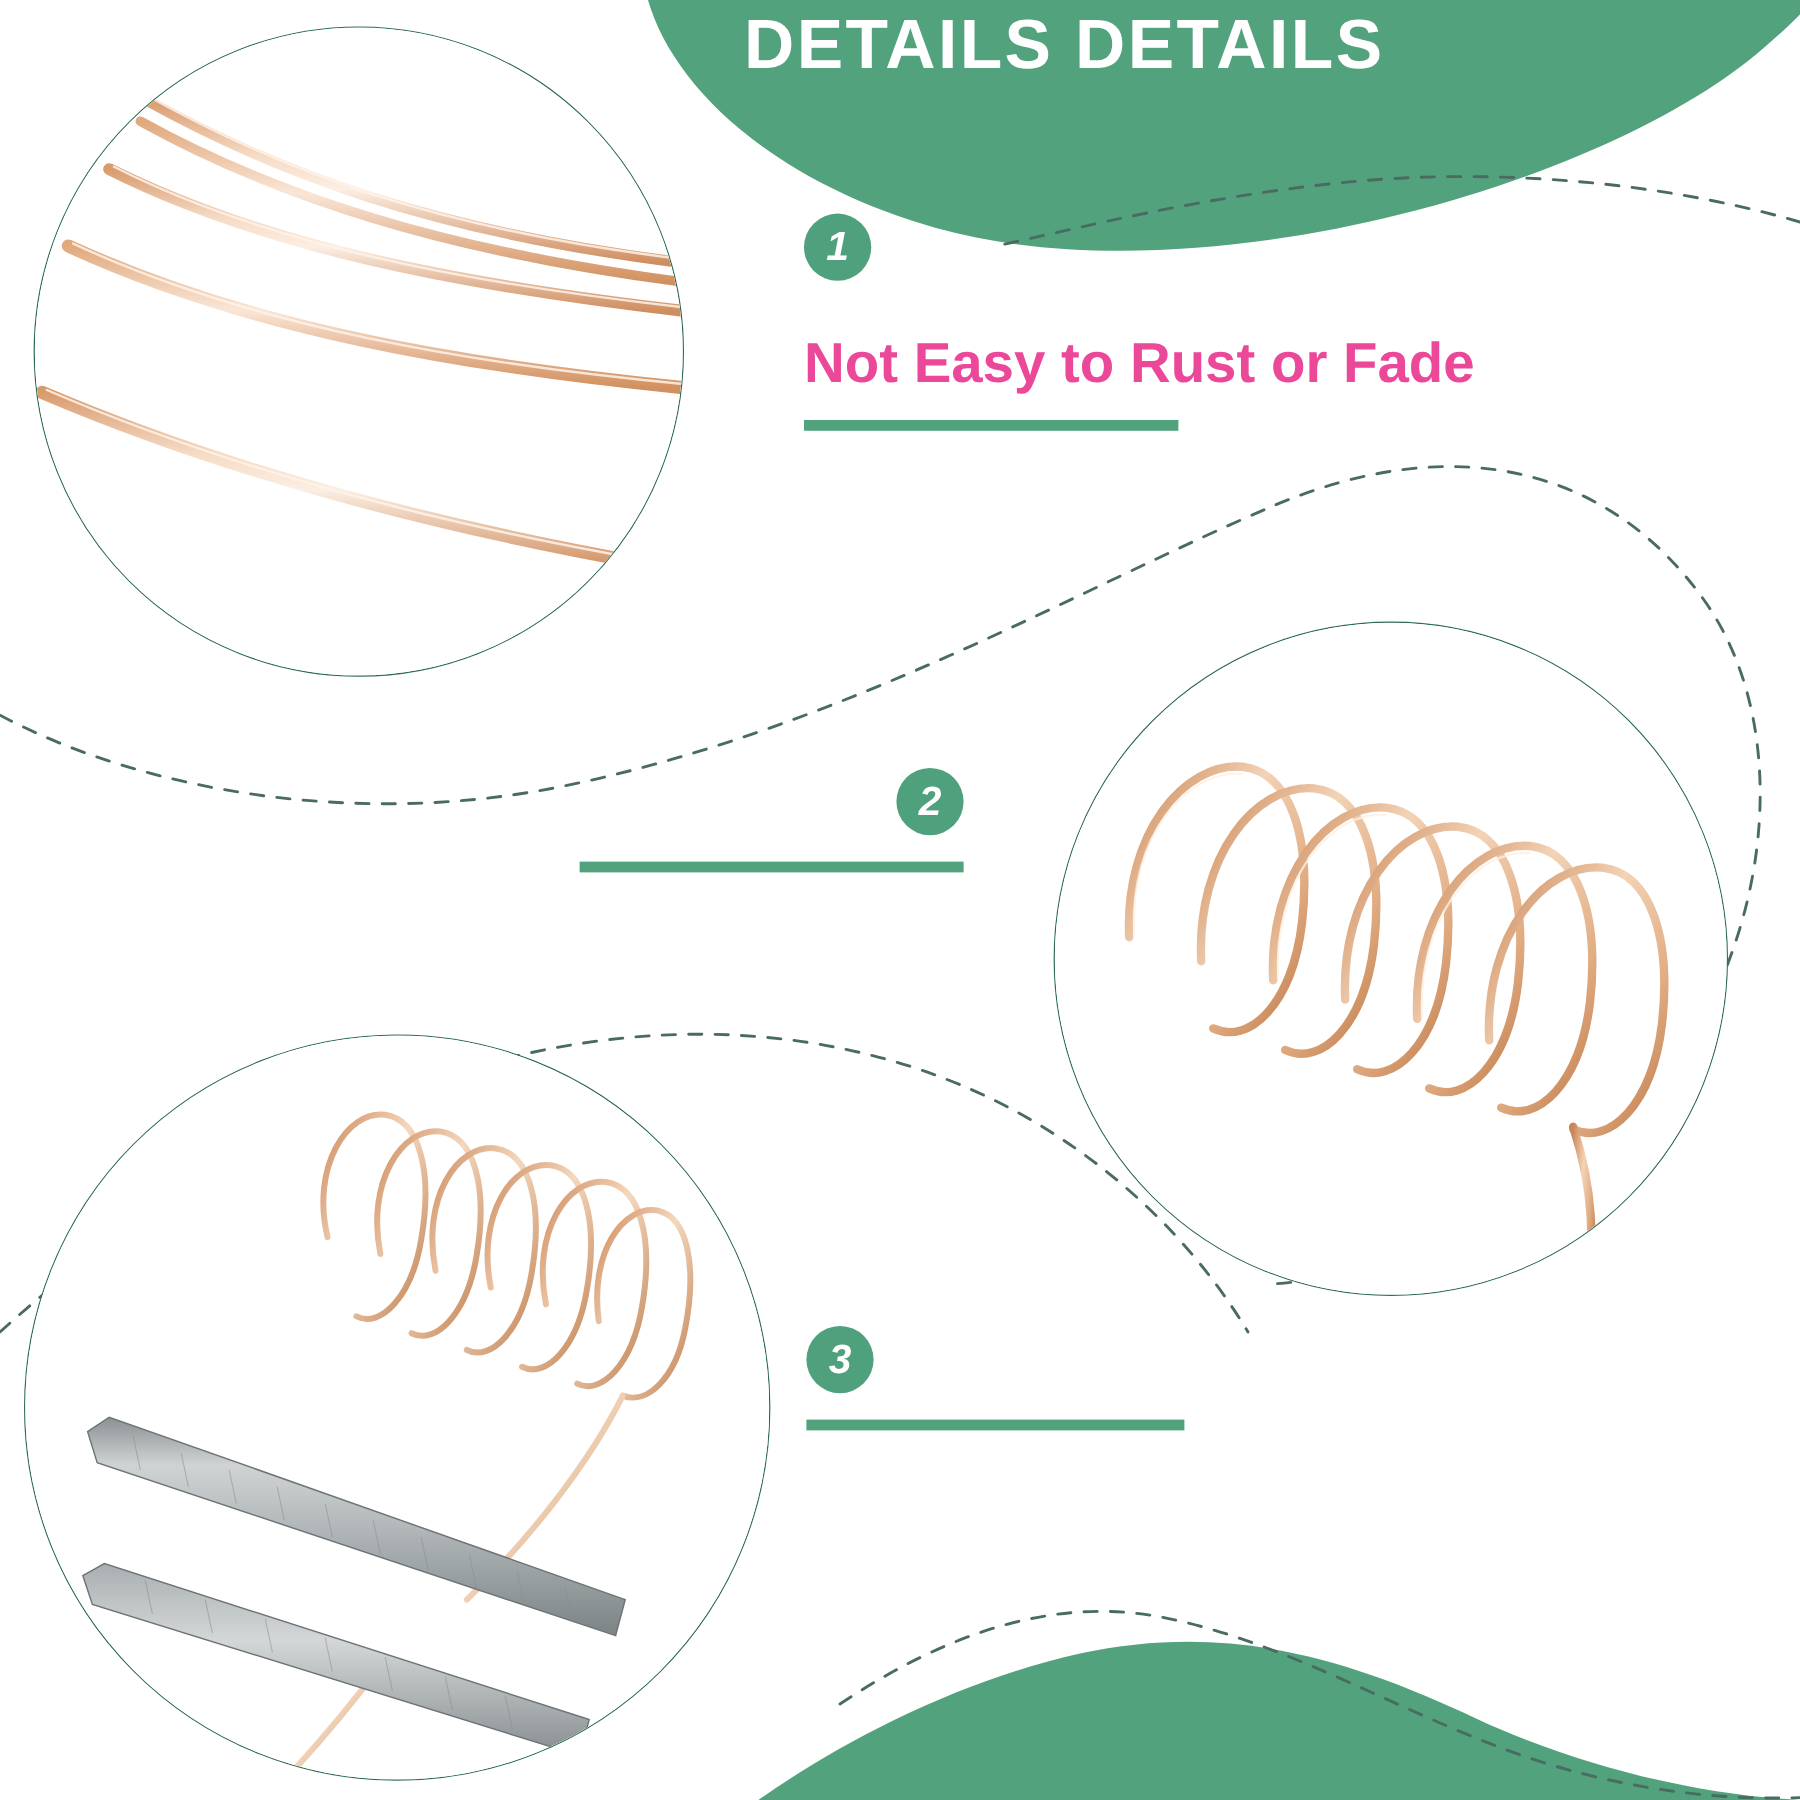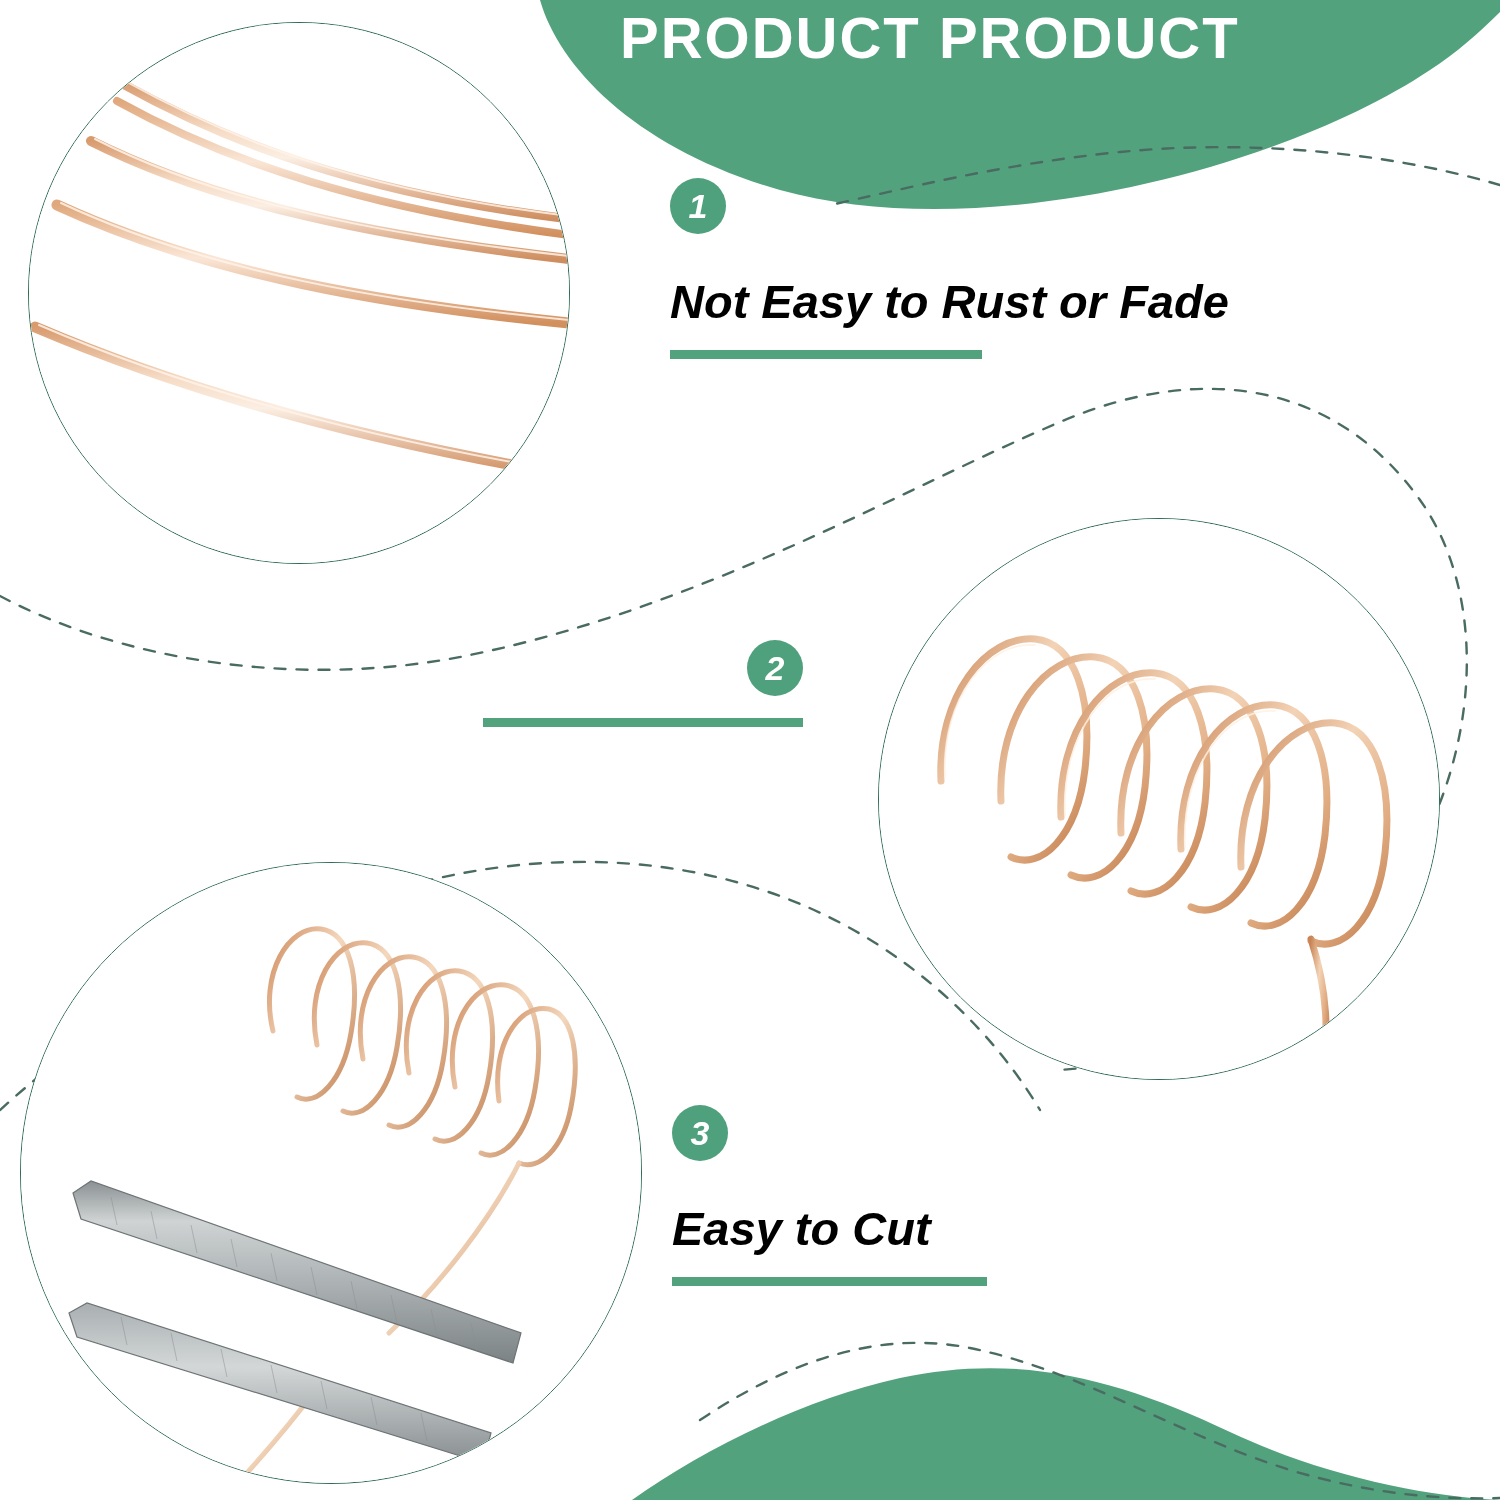--- a/index.html
+++ b/index.html
@@ -21,22 +21,22 @@
   
   .feature{position:absolute;}
   .badge{
     width:56px;height:56px;border-radius:50%;
     background:#4FA07C;color:#ffffff;
     font-size:34px;font-weight:bold;font-style:italic;
     display:flex;align-items:center;justify-content:center;
     line-height:1;
   }
   .f-heading{
-    font-size:47px;font-weight:bold;color:#000000;
-    white-space:nowrap;line-height:1.1;font-style:italic;
+    font-size:47px;font-weight:bold;color:#ec4899;
+    white-space:nowrap;line-height:1.1;
   }
   .f-rule{height:9px;background:#53A27E;}
 
   
   #feature-1{left:670px;top:178px;}
   #feature-1 .f-heading{margin-top:42px;}
   #feature-1 .f-rule{width:312px;margin-top:22px;}
 
   
   #feature-2{left:258px;top:640px;width:545px;}
@@ -69,21 +69,21 @@
     <path d="M 1500,1500 L 632,1500 C 700,1452 800,1400 900,1378 C 1020,1352 1120,1380 1230,1432 C 1320,1474 1420,1496 1500,1500 Z" fill="#53A27E"></path>
 
     <g fill="none" stroke="#4A6B62" stroke-width="2.4" stroke-dasharray="11 11" stroke-linecap="round">
       <path d="M 1500,185 C 1380,150 1240,140 1120,152 C 1000,164 900,190 830,205"></path>
       <path d="M 0,596 C 120,660 300,690 470,655 C 700,608 900,490 1060,422 C 1210,358 1340,388 1420,500 C 1490,598 1480,760 1400,880 C 1330,986 1200,1060 1060,1070"></path>
       <path d="M 0,1110 C 110,1010 260,920 430,880 C 600,840 760,868 880,946 C 960,998 1010,1060 1040,1110"></path>
       <path d="M 700,1420 C 790,1360 880,1330 970,1348 C 1080,1370 1180,1436 1290,1470 C 1370,1494 1440,1500 1500,1498"></path>
     </g>
   </svg>
 
-  <div class="header-title">PRODUCT PRODUCT</div>
+  <div class="header-title">DETAILS DETAILS</div>
 
   <div class="photo" id="photo-wires">
     <svg viewBox="0 0 540 540">
       <defs>
         <linearGradient id="cuA" x1="0" y1="0" x2="0" y2="1">
           <stop offset="0%" stop-color="#D89B6E"></stop>
           <stop offset="35%" stop-color="#F6DCC6"></stop>
           <stop offset="55%" stop-color="#FBEEE3"></stop>
           <stop offset="100%" stop-color="#CF8E60"></stop>
         </linearGradient>
@@ -203,17 +203,16 @@
     <div class="f-rule"></div>
   </div>
 
   <div class="feature" id="feature-2">
     <div class="badge">2</div>
     <div class="f-rule"></div>
   </div>
 
   <div class="feature" id="feature-3">
     <div class="badge">3</div>
-    <div class="f-heading">Easy to Cut</div>
     <div class="f-rule"></div>
   </div>
 
 </div>
 
 </body></html>

